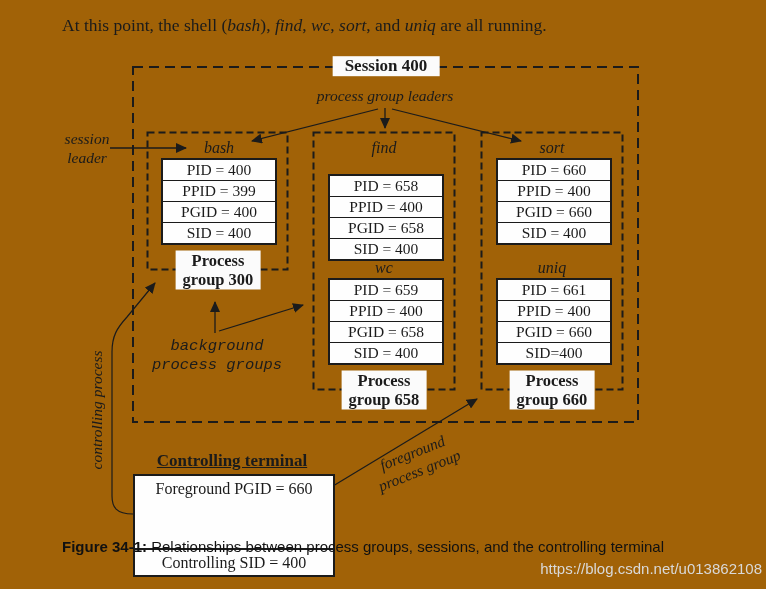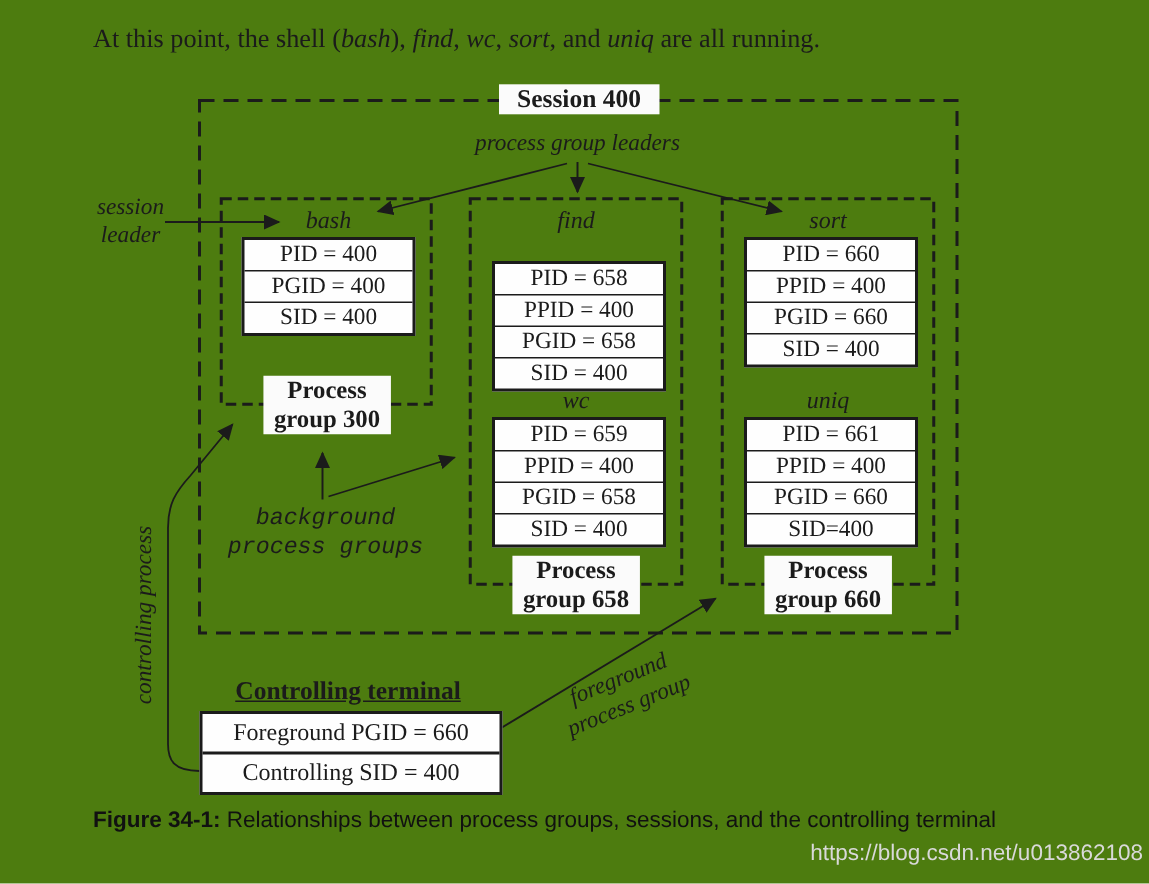--- a/index.html
+++ b/index.html
@@ -1,17 +1,17 @@
 <!DOCTYPE html>
 <html><head>
 <meta charset="utf-8">
 <style>
   html,body{margin:0;padding:0;background:#fff;}
   .canvas{
-    position:relative;width:766px;height:589px;background:#4d7c0f;
+    position:relative;width:766px;height:589px;background:#a16207;
     font-family:"Liberation Serif",serif;color:#1b1b1b;overflow:hidden;
   }
   .intro{position:absolute;left:62px;top:15px;margin:0;font-size:17.5px;white-space:nowrap;}
   .it{font-style:italic;}
   svg.overlay{position:absolute;left:0;top:0;}
   .session-title{
     position:absolute;left:386px;top:67px;transform:translate(-50%,-54%);
     background:#fbfbfb;padding:0 12px;font-weight:bold;font-size:17px;white-space:nowrap;
   }
   .flabel{
@@ -30,21 +30,21 @@
   .glabel{
     position:absolute;transform:translate(-50%,-50%);font-weight:bold;font-size:16.5px;
     line-height:18.5px;text-align:center;background:#fbfbfb;padding:1px 7px;white-space:nowrap;
   }
   .term-title{
     position:absolute;left:232px;top:461px;transform:translate(-50%,-50%);
     font-weight:bold;font-size:17px;white-space:nowrap;text-decoration:underline;
   }
   .term-box{position:absolute;left:133px;top:474px;width:198px;border:2px solid #1b1b1b;background:#fefefe;}
   .term-row{height:25px;line-height:25px;text-align:center;font-size:16px;}
-  .term-row + .term-row{border-top:2px solid #1b1b1b;}
+  .term-row + .term-row{border-top:2px solid #1b1b1b;margin-top:47px;}
   .caption{
     position:absolute;left:62px;top:538px;margin:0;
     font-family:Liberation Sans, sans-serif;font-size:15px;color:#111;white-space:nowrap;
   }
   .caption b{font-weight:700;}
   .watermark{
     position:absolute;right:4px;top:560px;
     font-family:"Liberation Sans",sans-serif;font-size:15px;color:#d9d9d9;white-space:nowrap;
   }
 </style>
@@ -100,20 +100,21 @@
   </div>
 
   <div class="pname" style="left:219px;top:148px;">bash</div>
   <div class="pname" style="left:384px;top:148px;">find</div>
   <div class="pname" style="left:552px;top:148px;">sort</div>
   <div class="pname" style="left:384px;top:268px;">wc</div>
   <div class="pname" style="left:552px;top:268px;">uniq</div>
 
   <div class="ptable" style="left:161px;top:158px;">
     <div class="prow">PID = 400</div>
+    <div class="prow">PPID = 399</div>
     <div class="prow">PGID = 400</div>
     <div class="prow">SID = 400</div>
   </div>
 
   <div class="ptable" style="left:328px;top:174px;">
     <div class="prow">PID = 658</div>
     <div class="prow">PPID = 400</div>
     <div class="prow">PGID = 658</div>
     <div class="prow">SID = 400</div>
   </div>

